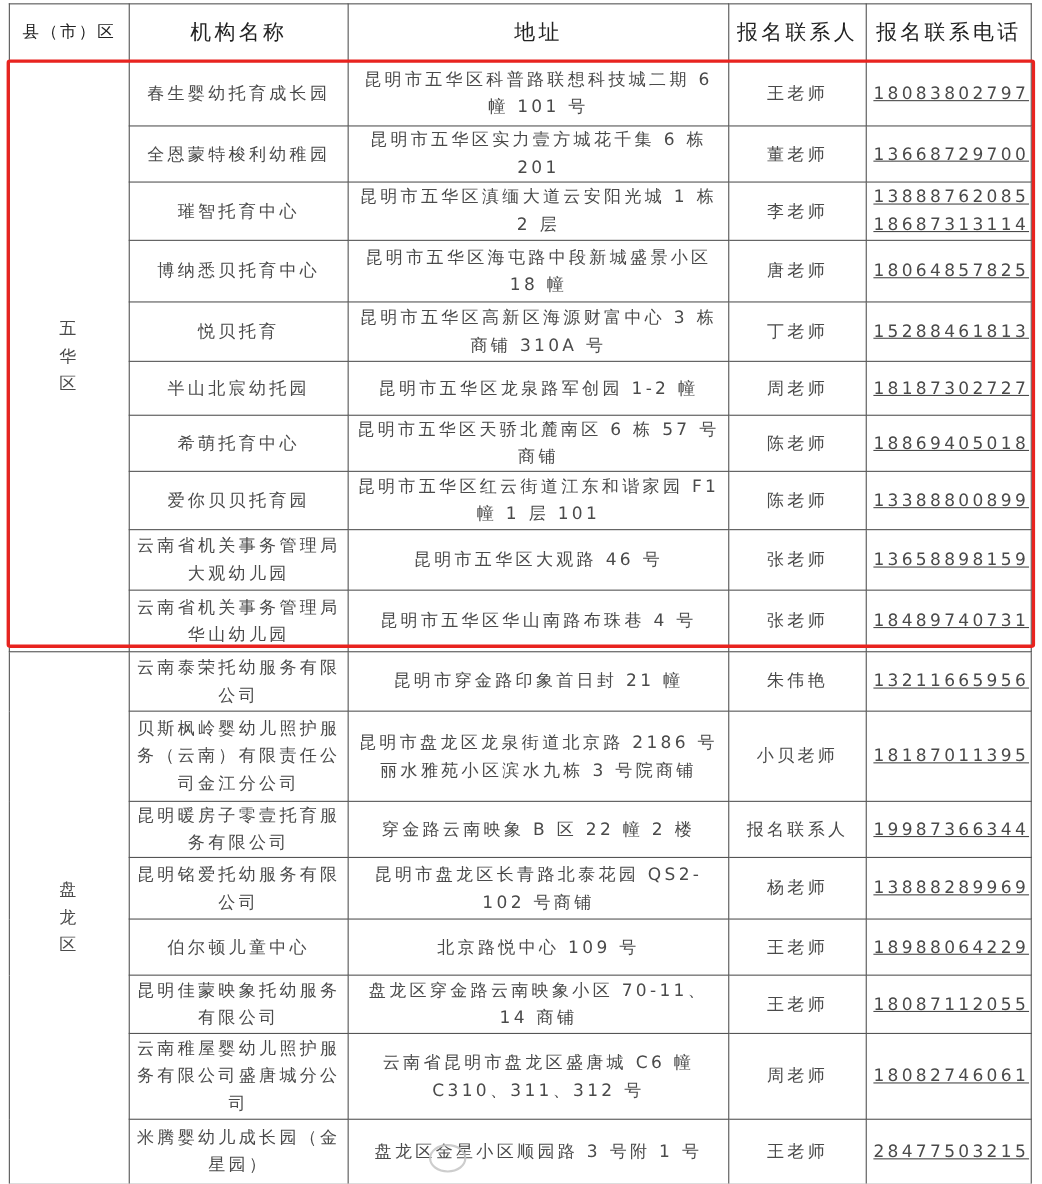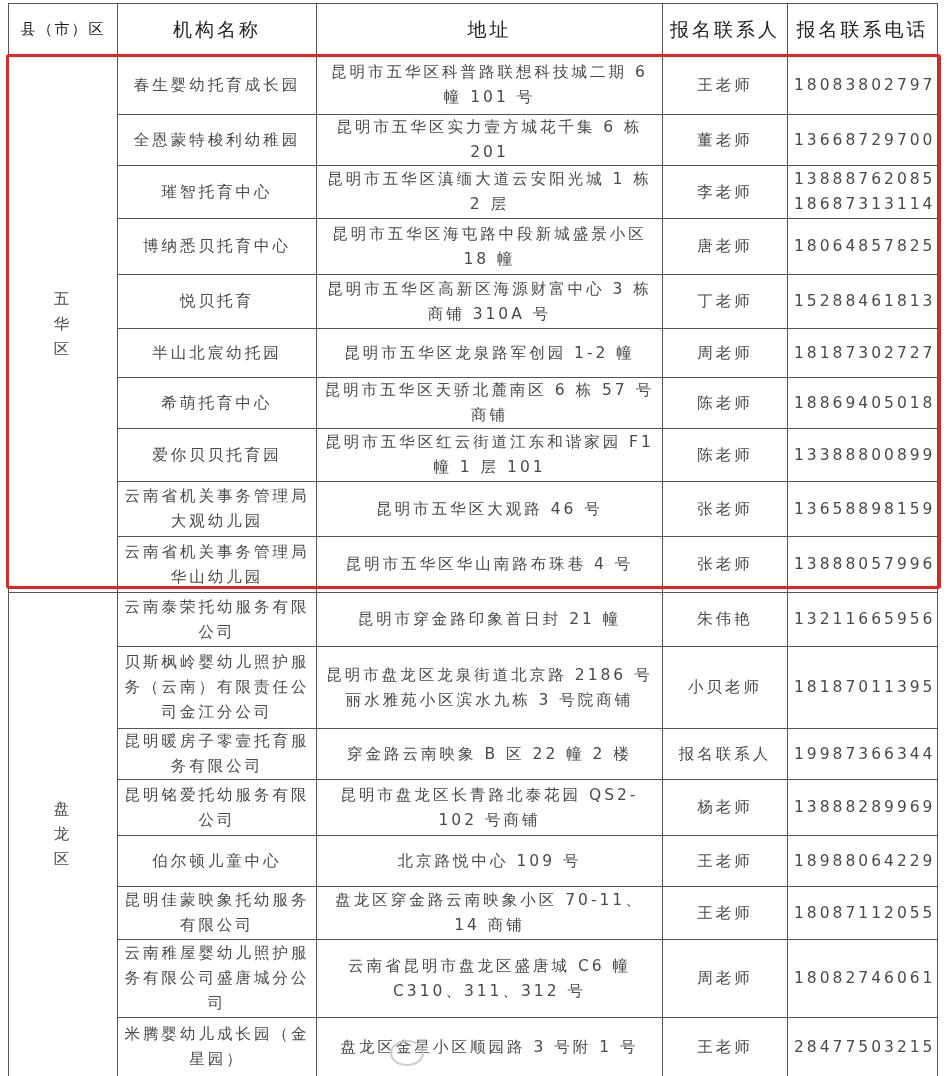--- a/index.html
+++ b/index.html
@@ -6,21 +6,21 @@
   body { width: 947px; height: 1076px; position: relative; overflow: hidden;
          font-family: "DejaVu Sans", "Liberation Sans", sans-serif; color: #3a3a3a; }
   .sheet { position: absolute; left: 0; top: 0; width: 947px; height: 1076px; background: #fff; }
   table.roster { position: absolute; left: 8px; top: 3px; border-collapse: collapse; table-layout: fixed; width: 929px; }
   table.roster th, table.roster td { border: 1.4px solid #555; text-align: center; vertical-align: middle;
          padding: 0 6px; font-size: 15.5px; line-height: 25px; letter-spacing: 3px; color: #4a4a4a; font-weight: normal; }
   table.roster th { font-size: 19px; color: #222; letter-spacing: 3px; height: 51px; }
   table.roster th.col-county { font-size: 15px; letter-spacing: 2px; }
   td.district { font-size: 25px; color: #111; line-height: 32px; letter-spacing: 0; }
   td.district span { display: block; }
-  td.phone { letter-spacing: 0.5px; font-size: 15.5px; }
+  td.phone { letter-spacing: 0.5px; font-size: 15.5px; text-decoration: underline; }
   td.addr { letter-spacing: 2px; }
   .highlight-box { position: absolute; left: 6px; top: 54px; width: 935px; height: 535px;
          border: 3px solid #e8231f; border-radius: 3px; box-sizing: border-box; pointer-events: none; }
   .watermark { position: absolute; left: 390px; top: 1040px; font-size: 24px; color: rgba(255,255,255,0.92);
          text-shadow: 0 0 1px #888, 0 0 2px #aaa; letter-spacing: 1px; font-family: "DejaVu Sans", sans-serif; }
   .watermark .weibo-icon { display: inline-block; width: 30px; height: 22px; border: 2px solid rgba(200,200,200,0.9);
          border-radius: 50%; vertical-align: middle; margin-right: 4px; position: relative; top: -2px; }
 </style>
 </head>
 <body>
@@ -103,21 +103,21 @@
         <tr style="height: 55px;">
           <td>云南省机关事务管理局大观幼儿园</td>
           <td class="addr">昆明市五华区大观路 46 号</td>
           <td>张老师</td>
           <td class="phone">13658898159</td>
         </tr>
         <tr style="height: 56px;">
           <td>云南省机关事务管理局华山幼儿园</td>
           <td class="addr">昆明市五华区华山南路布珠巷 4 号</td>
           <td>张老师</td>
-          <td class="phone">13888057996</td>
+          <td class="phone">18489740731</td>
         </tr>
         <tr style="height: 54px;">
           <td class="district" rowspan="8">
             <span>盘</span>
             <span>龙</span>
             <span>区</span>
           </td>
           <td>云南泰荣托幼服务有限公司</td>
           <td class="addr">昆明市穿金路印象首日封 21 幢</td>
           <td>朱伟艳</td>

